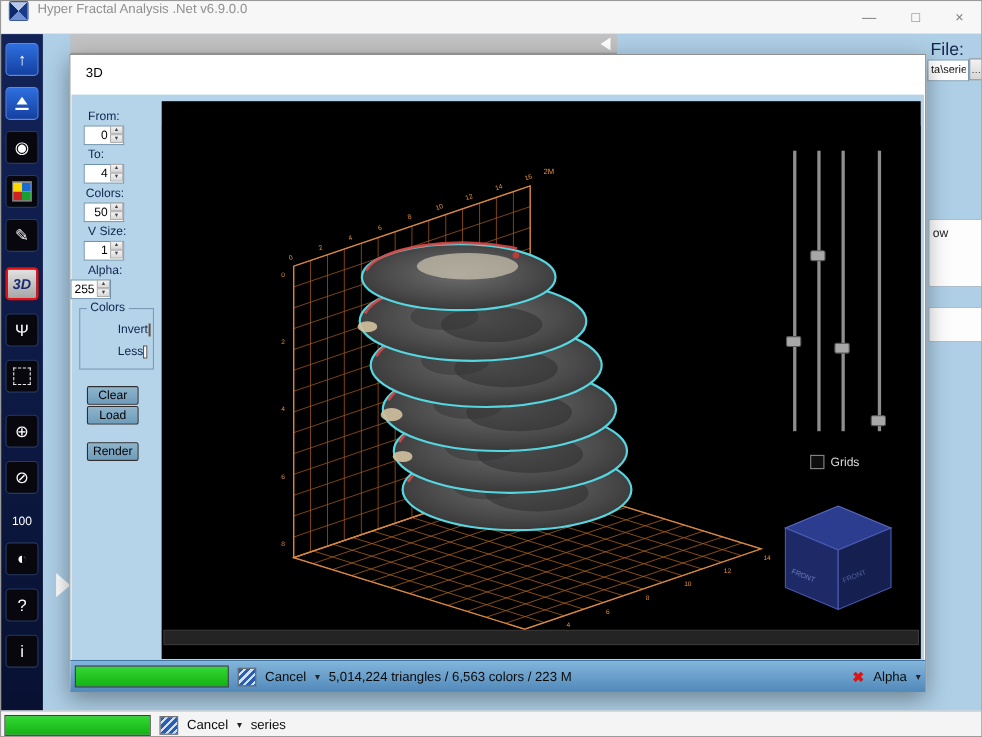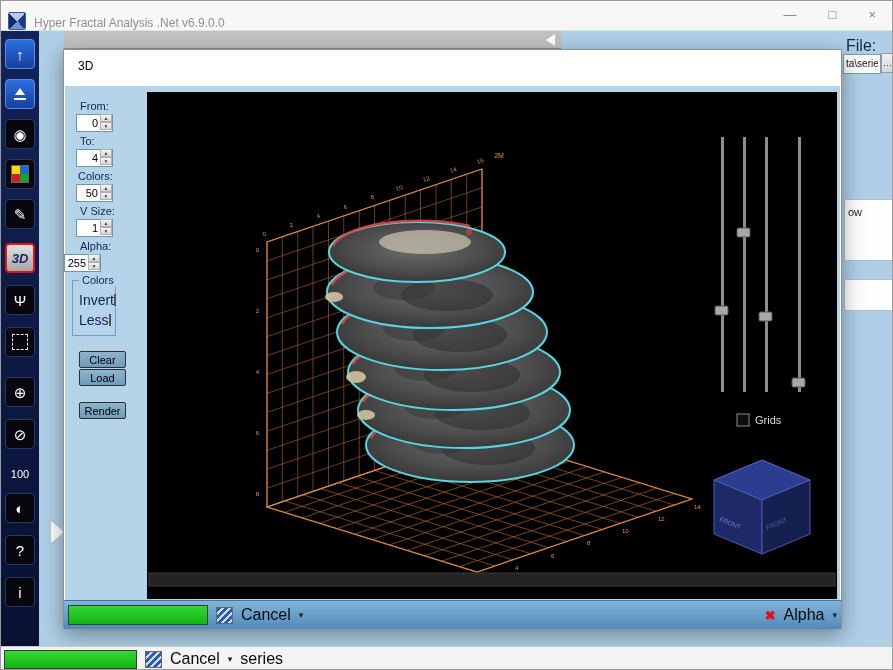--- a/index.html
+++ b/index.html
@@ -1,21 +1,21 @@
 <!DOCTYPE html>
 <html><head>
 <meta charset="utf-8">
 <style>
   * { box-sizing: border-box; margin: 0; padding: 0; }
   html,body { width:893px; height:670px; }
   body { font-family: "Liberation Sans", sans-serif; position:relative; overflow:hidden; background:#aecfe6; }
   #app { position:absolute; inset:0; width:893px; height:670px; border:1px solid #9a9a9a; background:#aecfe6; overflow:hidden; }
 
   
-  .titlebar { position:absolute; left:0; top:0; width:893px; height:30px; background:#f7f7f7; border-bottom:1px solid #e2e2e2; display:flex; align-items:flex-end; }
+  .titlebar { position:absolute; left:0; top:0; width:893px; height:30px; background:#f7f7f7; border-bottom:1px solid #e2e2e2; display:flex; align-items:flex-start; }
   .app-icon { width:18px; height:18px; margin:0 8px 0 7px; border-radius:2px; border:1px solid #3a5a9a;
     background: conic-gradient(from 45deg,#1a3a8c 0 25%,#7090d0 0 50%,#0e2a6e 0 75%,#b8c8e8 0); }
   .win-title { font-size:12px; color:#8f8f8f; }
   .win-controls { margin-left:auto; display:flex; gap:32px; padding-right:18px; }
   .win-btn { font-size:13px; color:#7e7e7e; cursor:default; line-height:30px; }
 
   
   .sidebar { position:absolute; left:0; top:30px; width:38px; height:615px; background:linear-gradient(#122357,#081132); }
   .side-item { position:absolute; left:4px; width:30px; height:30px; display:flex; align-items:center; justify-content:center; border-radius:4px; }
   .ic-blue { background:linear-gradient(#2e6fe0,#1440a0); border:1px solid #5a8af0; color:#fff; }
@@ -50,42 +50,42 @@
   
   .dialog { position:absolute; left:62px; top:48px; width:779px; height:580px; background:#ffffff; border:1px solid #8f8f8f; box-shadow:0 6px 20px rgba(0,0,0,.38); }
   .dlg-title { position:absolute; left:14px; top:9px; font-size:12px; color:#000; }
   .dlg-body { position:absolute; left:1px; top:36px; width:775px; height:514px; background:#b5d4e9; }
   .fld-label { position:absolute; font-size:11px; color:#10244e; }
   .spinbox { position:absolute; width:37px; height:18px; }
   .spin-input { width:100%; height:100%; border:1px solid #6f94ad; padding:0 14px 0 2px; font:11px "Liberation Sans",sans-serif; text-align:right; background:#fff; color:#000; }
   .spin-btns { position:absolute; right:1px; top:1px; bottom:1px; width:12px; display:flex; flex-direction:column; }
   .spin-btn { flex:1; background:linear-gradient(#f4f4f4,#d8d8d8); border:1px solid #b0b0b0; display:flex; align-items:center; justify-content:center; }
   .spin-gl { font-size:5px; color:#444; line-height:1; }
-  .colors-group { position:absolute; left:8px; top:230px; width:44px; height:56px; border:1px solid #7a9cb8; }
+  .colors-group { position:absolute; left:8px; top:230px; width:68px; height:56px; border:1px solid #7a9cb8; }
   .cg-legend { position:absolute; top:-7px; left:6px; background:#b5d4e9; padding:0 3px; font-size:11px; color:#10244e; }
   .cg-row { position:absolute; left:6px; right:5px; height:14px; display:flex; justify-content:space-between; align-items:center; }
-  .cg-row .lbl { font-size:14px; color:#10244e; }
+  .cg-row .lbl { font-size:11px; color:#10244e;margin-left:28px; }
   .cbx { width:12px; height:12px; background:#fff; border:1px solid #555; }
   .dlg-btn { position:absolute; left:15px; width:47px; height:17px; background:linear-gradient(#8fb4cc,#6e9cba); border:1px solid #2f2f2f; border-radius:2px; font-size:11px; color:#000; display:flex; align-items:center; justify-content:center; }
 
   
   .viewport { position:absolute; left:83px; top:42px; width:690px; height:507px; background:#000; }
   .vp-header { position:absolute; left:0; top:0; right:0; height:22px; background:#3a3a3a; }
   .vp-title { position:absolute; left:8px; top:0; line-height:22px; font-size:11px; color:#fff; letter-spacing:.5px; }
   .vp-collapse { position:absolute; right:8px; top:4px; width:18px; height:14px; border:1px solid #c8c8c8; color:#e8e8e8; font-size:9px; line-height:12px; text-align:center; }
   .viewport svg { position:absolute; left:0; top:22px; display:block; }
 
   
   .statusbar { display:flex; align-items:center; gap:8px; }
   .dlg-status { position:absolute; left:0; right:0; top:550px; height:29px; background:linear-gradient(#83b5da,#5189ba); border-top:1px solid #3f74a3; padding:0 4px; }
   .app-status { position:absolute; left:0; top:645px; width:893px; height:25px; background:#f4f4f4; border-top:1px solid #c9c9c9; padding:0 3px; }
   .progress { height:20px; border:1px solid #3c3c3c; background:linear-gradient(#33d833,#14b214); }
   .progress .fill { width:100%; height:100%; }
   .mini-logo { width:17px; height:17px; border:1px solid #666; background:repeating-linear-gradient(135deg,#2a5cb0 0 3px,#cfe0f5 3px 5px); }
-  .sb-text { font-size:16px; color:#0a0a0a;text-align:center; }
+  .sb-text { font-size:12px; color:#0a0a0a;text-align:center; }
   .sb-caret { font-size:9px; color:#222; }
   .red-x { font-size:13px; font-weight:bold; color:#dd1414; }
   .flex-sp { flex:1; }
 </style>
 </head>
 <body>
 
 <div id="app">
 
   <div class="titlebar">
@@ -370,20 +370,21 @@
       </svg>
     </div>
 
     <div class="statusbar dlg-status">
       <div class="progress" style="width:140px">
           <div class="fill"></div>
         </div>
       <div class="mini-logo"></div>
       <span class="sb-text">Cancel</span>
       <span class="sb-caret">▾</span>
+      <span class="sb-text">5,014,224 triangles / 6,563 colors / 223 M</span>
       <span class="flex-sp"></span>
       <span class="red-x">✖</span>
       <span class="sb-text">Alpha</span>
       <span class="sb-caret">▾</span>
     </div>
   </div>
 
   <div class="statusbar app-status">
     <div class="progress" style="width:133px;height:19px">
         <div class="fill"></div>

